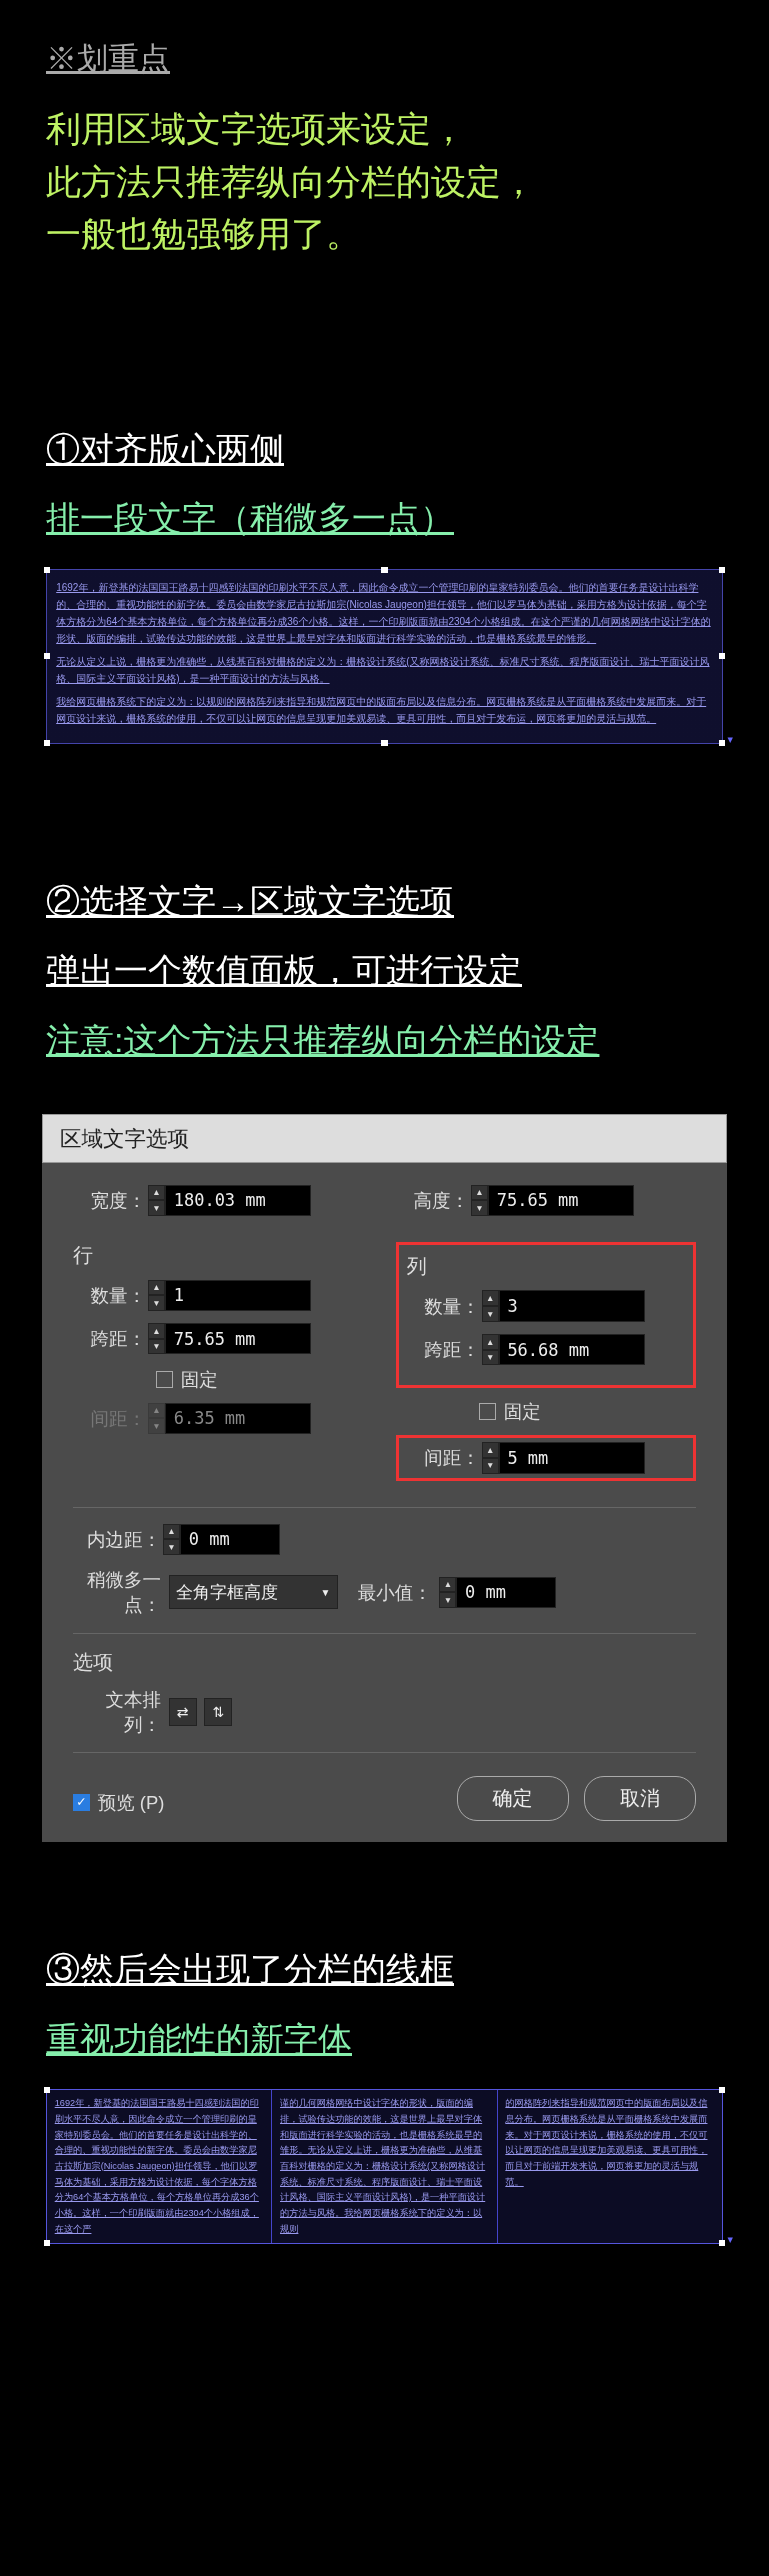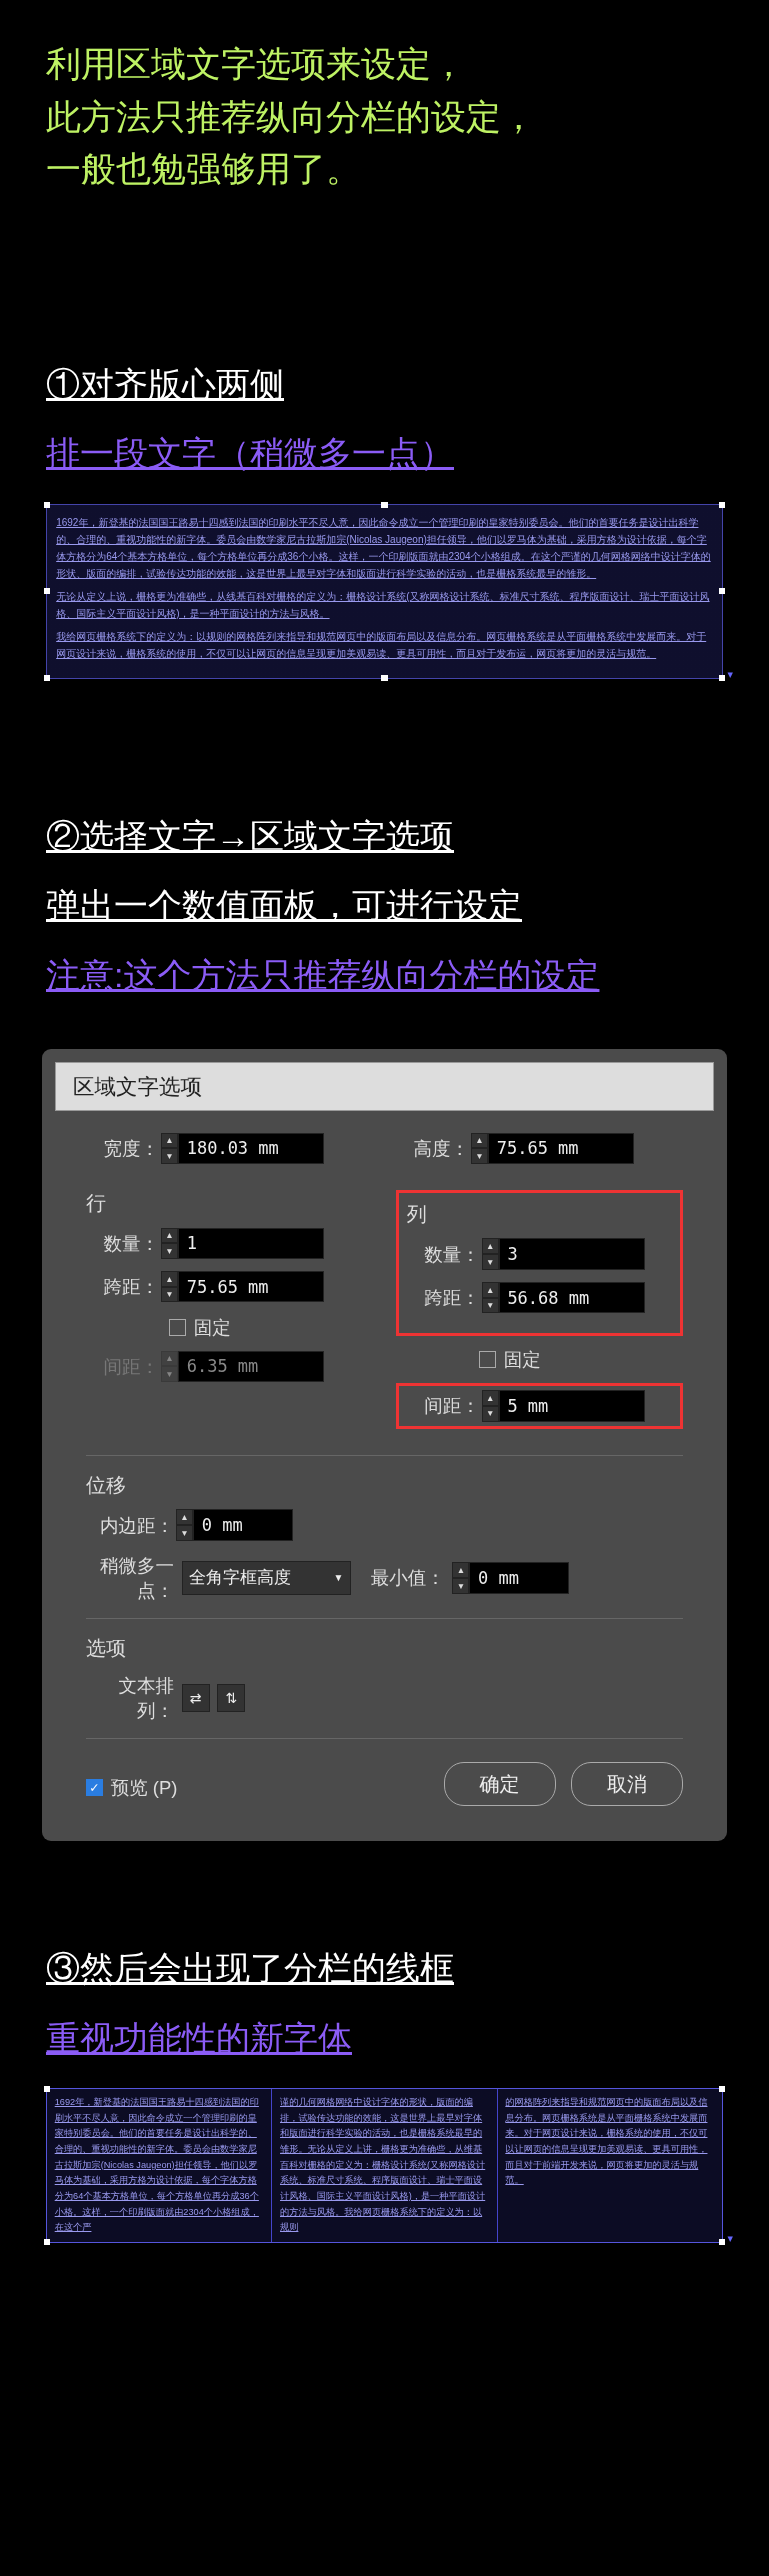--- a/index.html
+++ b/index.html
@@ -24,21 +24,21 @@
   }
   .step-title {
     font-size: 34px;
     color: #fff;
     text-decoration: underline;
     line-height: 1.6;
     margin-bottom: 15.4px;
   }
   .step-sub {
     font-size: 34px;
-    color: #8b5cf6;
+    color: #86efac;
     text-decoration: underline;
     line-height: 1.6;
     margin-bottom: 23px;
   }
   .demo-box {
     border: 0.8px solid #44a;
     background: linear-gradient(90deg, rgba(60,60,180,0.25), rgba(60,60,180,0.25));
     padding: 9.2px;
     position: relative;
   }
@@ -61,23 +61,22 @@
   .h-bc { bottom:-3.1px; left:50%; margin-left:-3.1px; }
   .h-ml { top:50%; left:-3.1px; margin-top:-3.1px; }
   .h-mr { top:50%; right:-3.1px; margin-top:-3.1px; }
   .marker { color:#66f; font-size:10.8px; position:absolute; }
   .marker-out { bottom:-3.1px; right:-10.8px; }
 
   
   .dialog {
     background: #4b4b4b;
     margin: 15.4px 42px 0 42px;
-    padding: 13px;
+    padding: 0;
     font-size: 18.5px;
-    border-radius: 9px;
   }
   .dialog-header {
     background: #ddd;
     color: #222;
     padding: 9.2px 17px;
     font-size: 21.5px;
     display: flex;
     justify-content: space-between;
     align-items: center;
     border:0.8px solid #999;
@@ -189,20 +188,21 @@
   }
   .cols-demo .col-c:last-child { border-right:none;}
   .cols-demo p {
     color:#99e; font-size:9.2px; line-height:1.7; text-decoration:underline;
   }
 </style>
 </head>
 <body>
 
 <div class="section">
+  <div class="highlight-title">※划重点</div>
   <div class="intro-text" style="white-space:pre-line">利用区域文字选项来设定，
 此方法只推荐纵向分栏的设定，
 一般也勉强够用了。</div>
 </div>
 
 <div class="section" style="padding-top:77px">
   <div class="step-title">①对齐版心两侧</div>
   <div class="step-sub">排一段文字（稍微多一点）</div>
   <div class="demo-box">
     <span class="handle h-tl"></span>
@@ -339,21 +339,20 @@
                 </div>
               <input value="5 mm" style="">
             </div>
           </div>
         </div>
       </div>
     </div>
 
     <div class="divider"></div>
 
-    <div class="section-label">位移</div>
     <div class="field">
       <div class="field-label" style="width:88px">内边距：</div>
       <div class="stepper">
         <div class="stepper-btns">
             <span>▲</span>
             <span>▼</span>
           </div>
         <input style="width: 100px;" value="0 mm">
       </div>
     </div>

